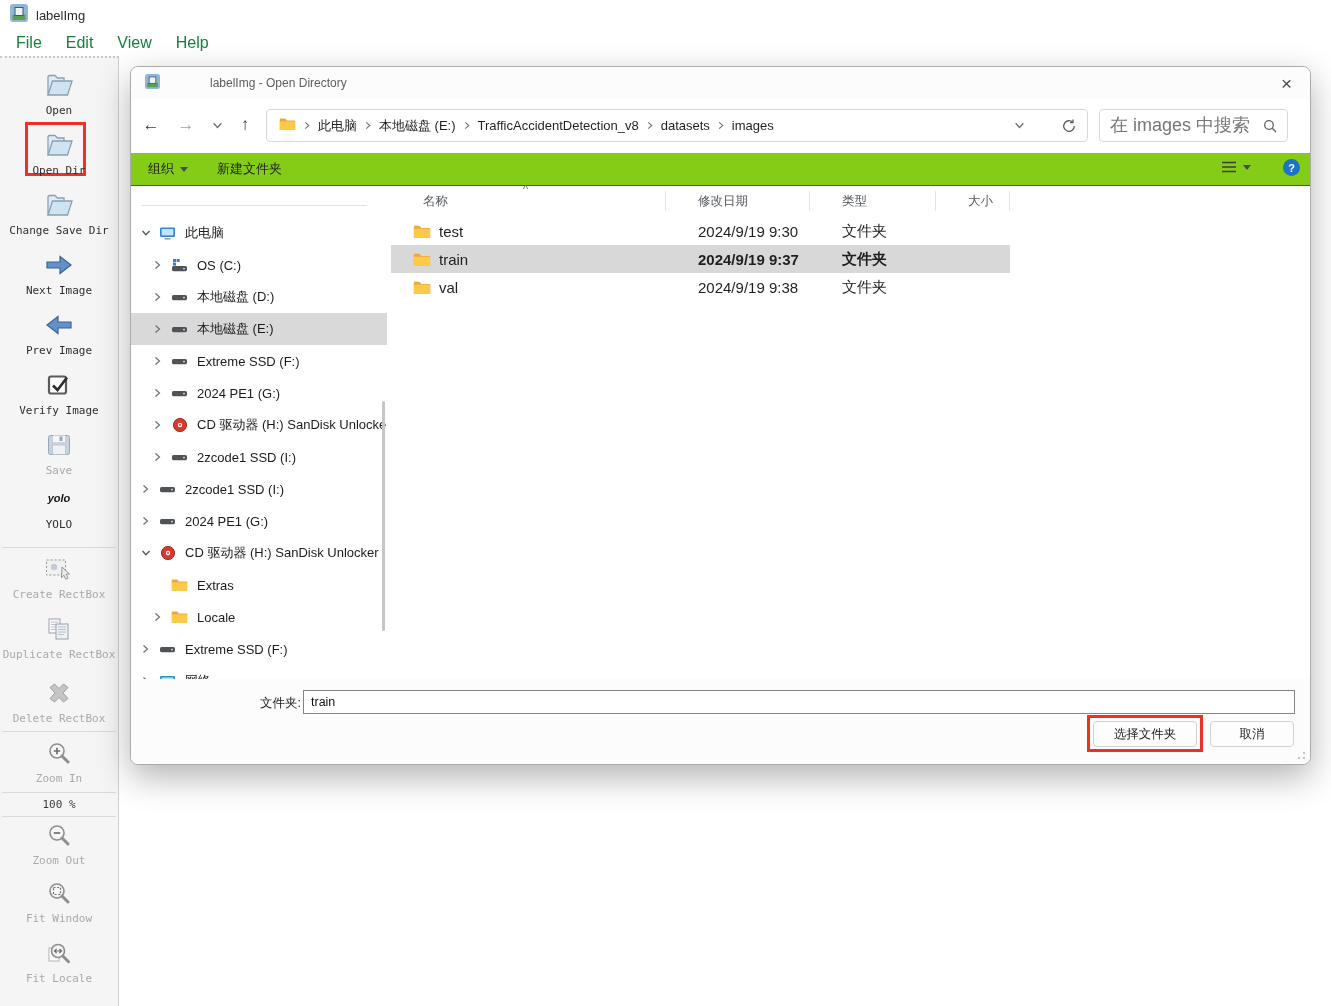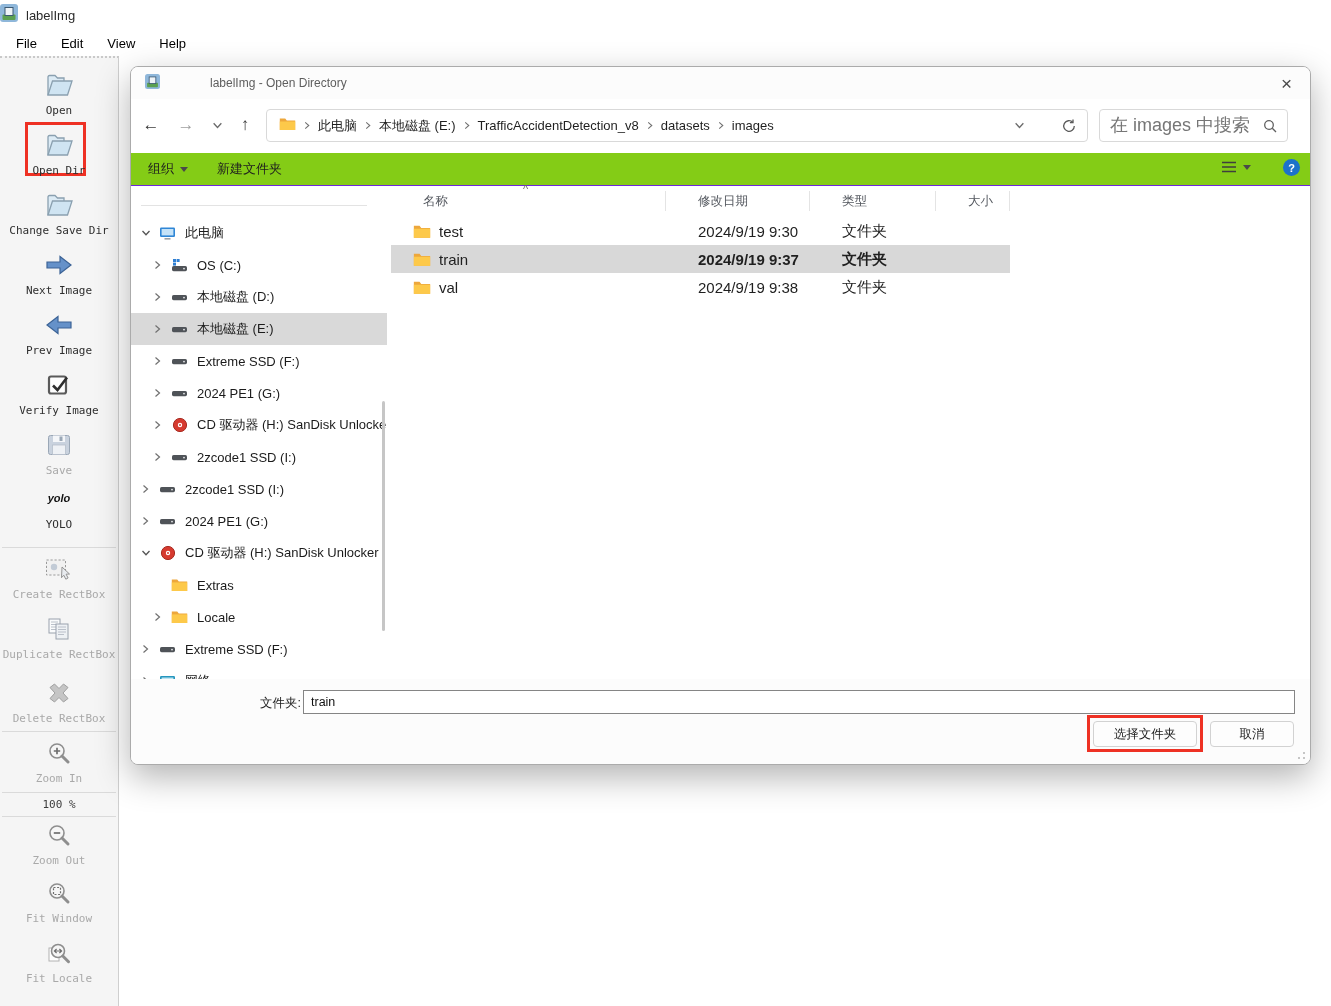--- a/index.html
+++ b/index.html
@@ -1,25 +1,25 @@
 <!DOCTYPE html>
 <html><head>
 <meta charset="utf-8">
 <style>
   * { margin:0; padding:0; box-sizing:border-box; }
   html,body { width:1331px; height:1006px; background:#fff; overflow:hidden;
     font-family:"Liberation Sans","DejaVu Sans",sans-serif; }
 
   
   .titlebar { position:absolute; left:0; top:0; width:1225px; height:30px;
-    display:flex; align-items:center; gap:8px; background:#fff; }
+    display:flex; align-items:center; gap:8px; padding-left:10px; background:#fff; }
   .titlebar .t-text { font-size:13px; color:#2b2b2b; }
   .menubar { position:absolute; left:0; top:30px; width:1331px; height:26px;
     display:flex; align-items:center; background:#fff; padding-left:4px; }
-  .menu-item { font-size:13px; color:#000000; padding:0 12px; }
+  .menu-item { font-size:16px; color:#15803d; padding:0 12px; }
   .sidebar { position:absolute; left:0; top:56px; width:119px; height:950px;
     background:#f5f5f5; border-right:1px solid #cfcfcf; border-top:2px dotted #c9c9c9; }
   .canvas { position:absolute; left:120px; top:56px; right:0; bottom:0; background:#fff; }
 
   .sb-item { position:absolute; left:0; width:118px; display:flex; flex-direction:column;
     align-items:center; gap:4px; cursor:default; }
   .sb-icn { height:30px; display:flex; align-items:center; justify-content:center; }
   .sb-label { font-family:"DejaVu Sans Mono","Liberation Mono",monospace;
     font-size:11px; color:#2e2e2e; white-space:nowrap; }
   .sb-item.disabled .sb-label { color:#a9a9a9; }

